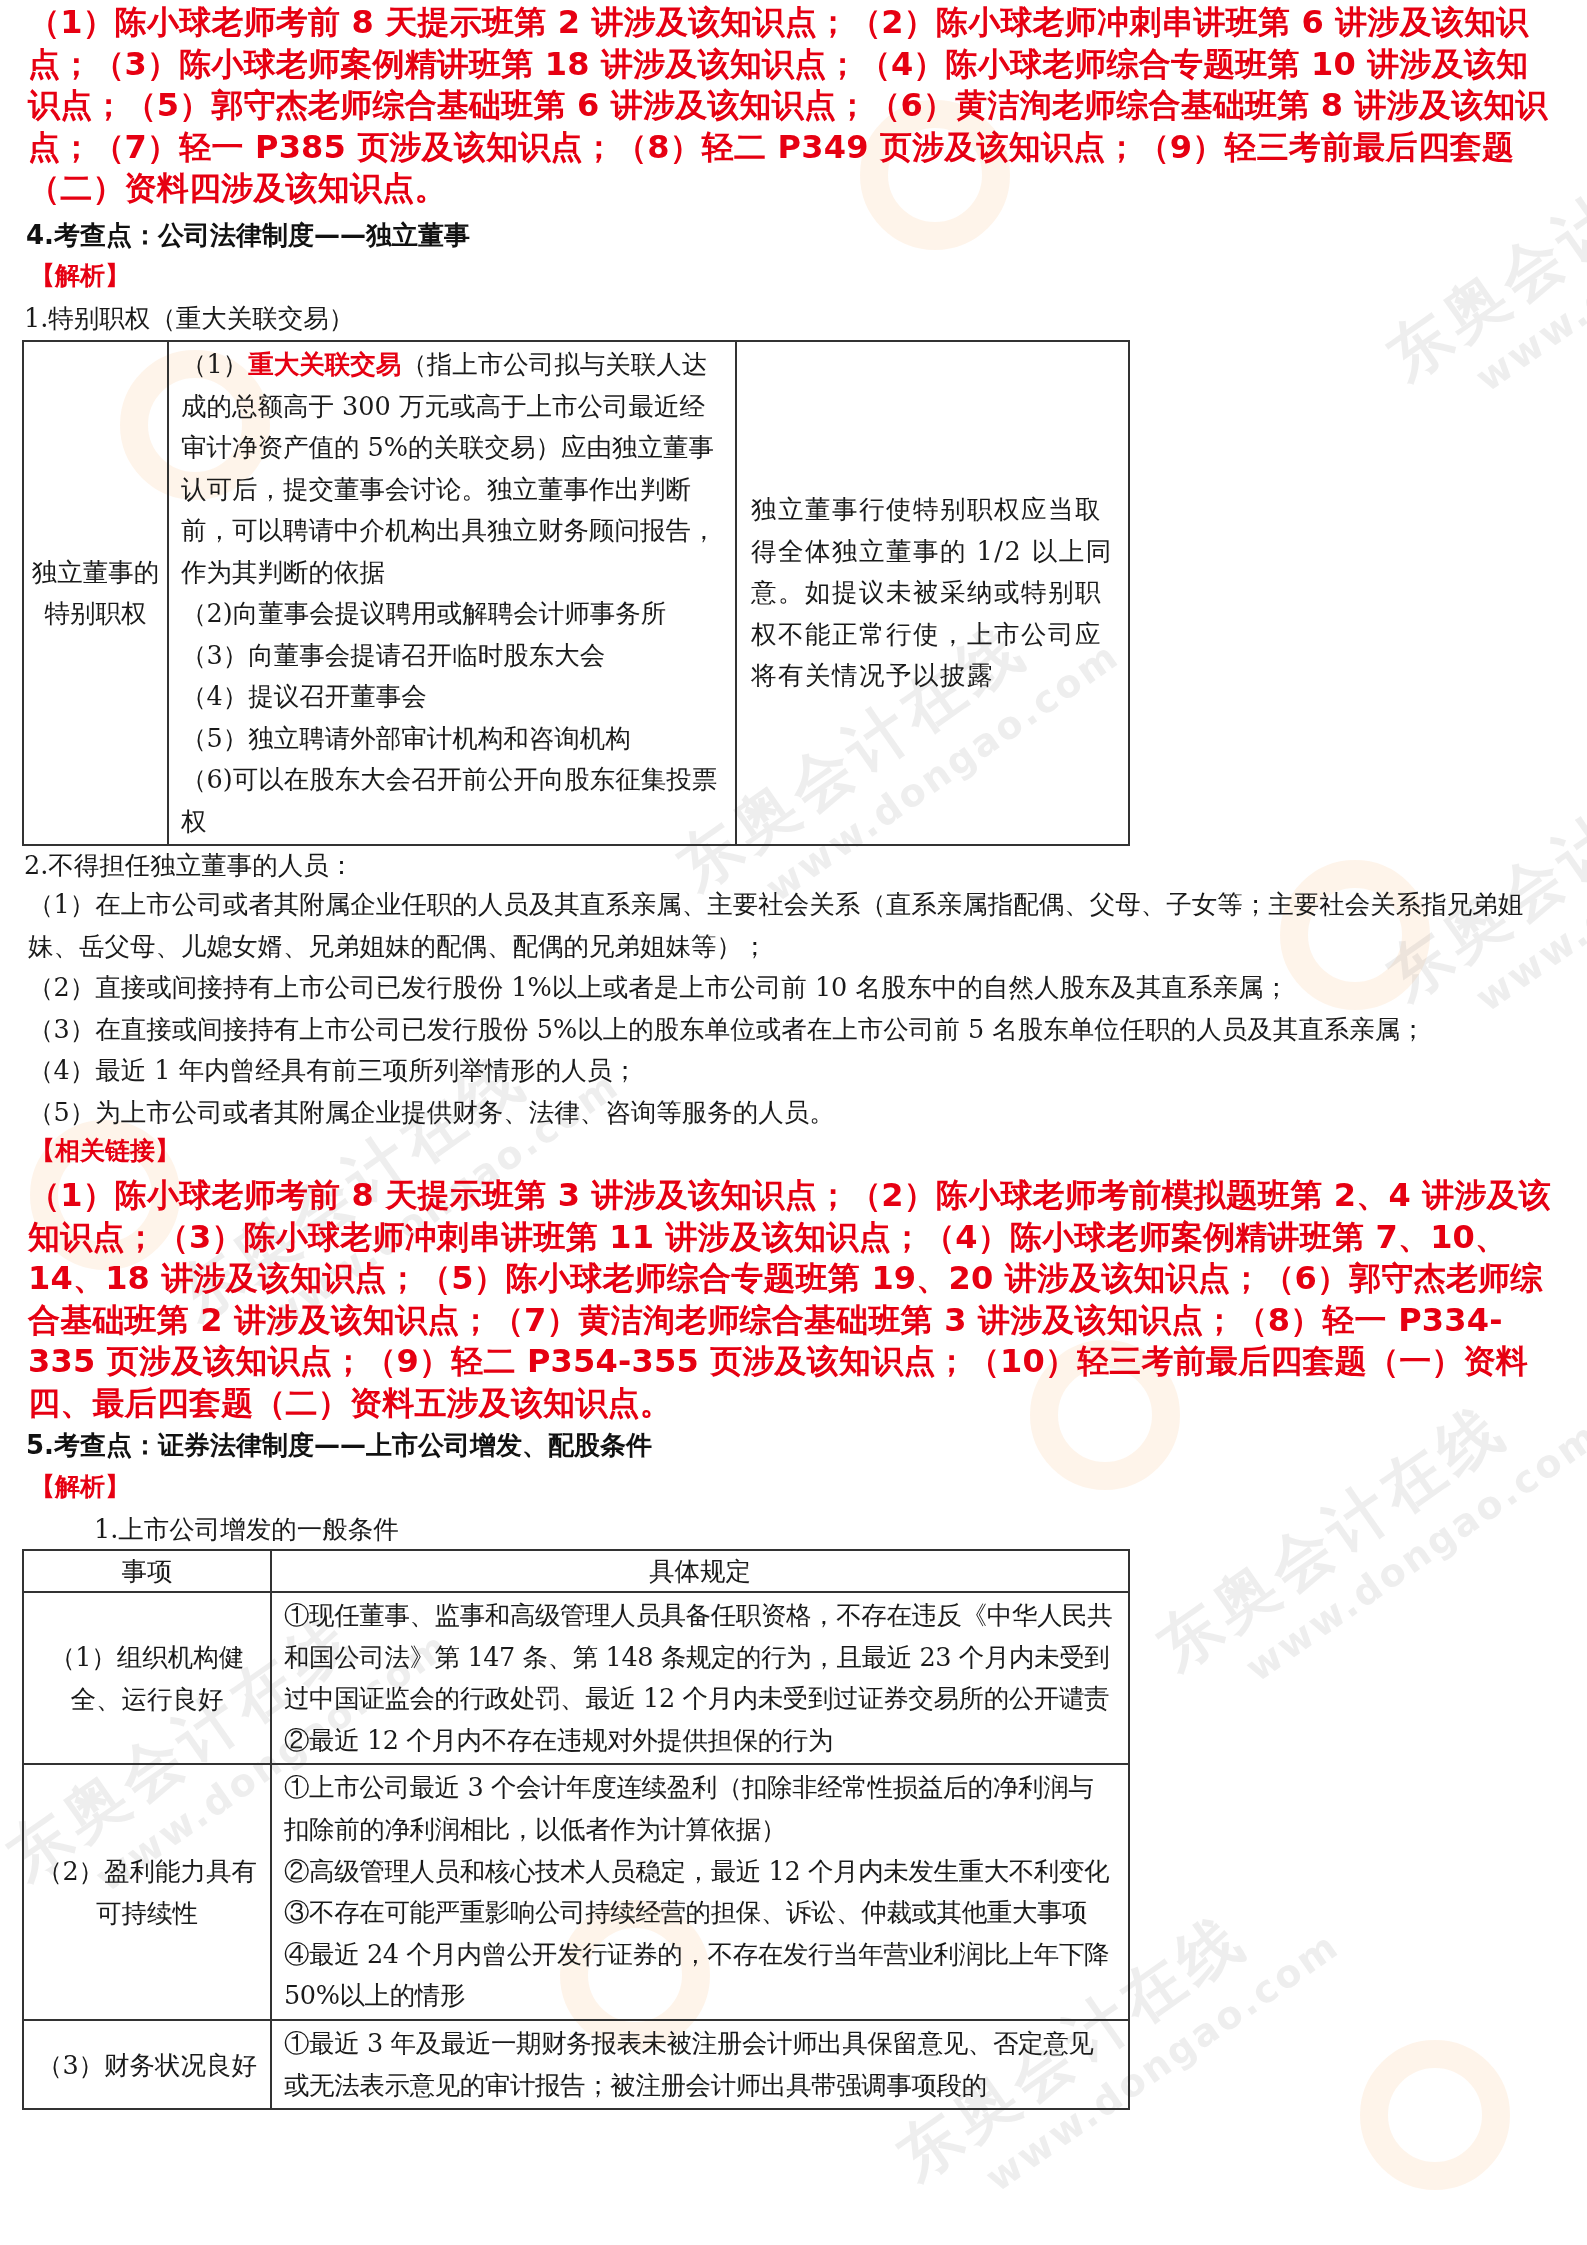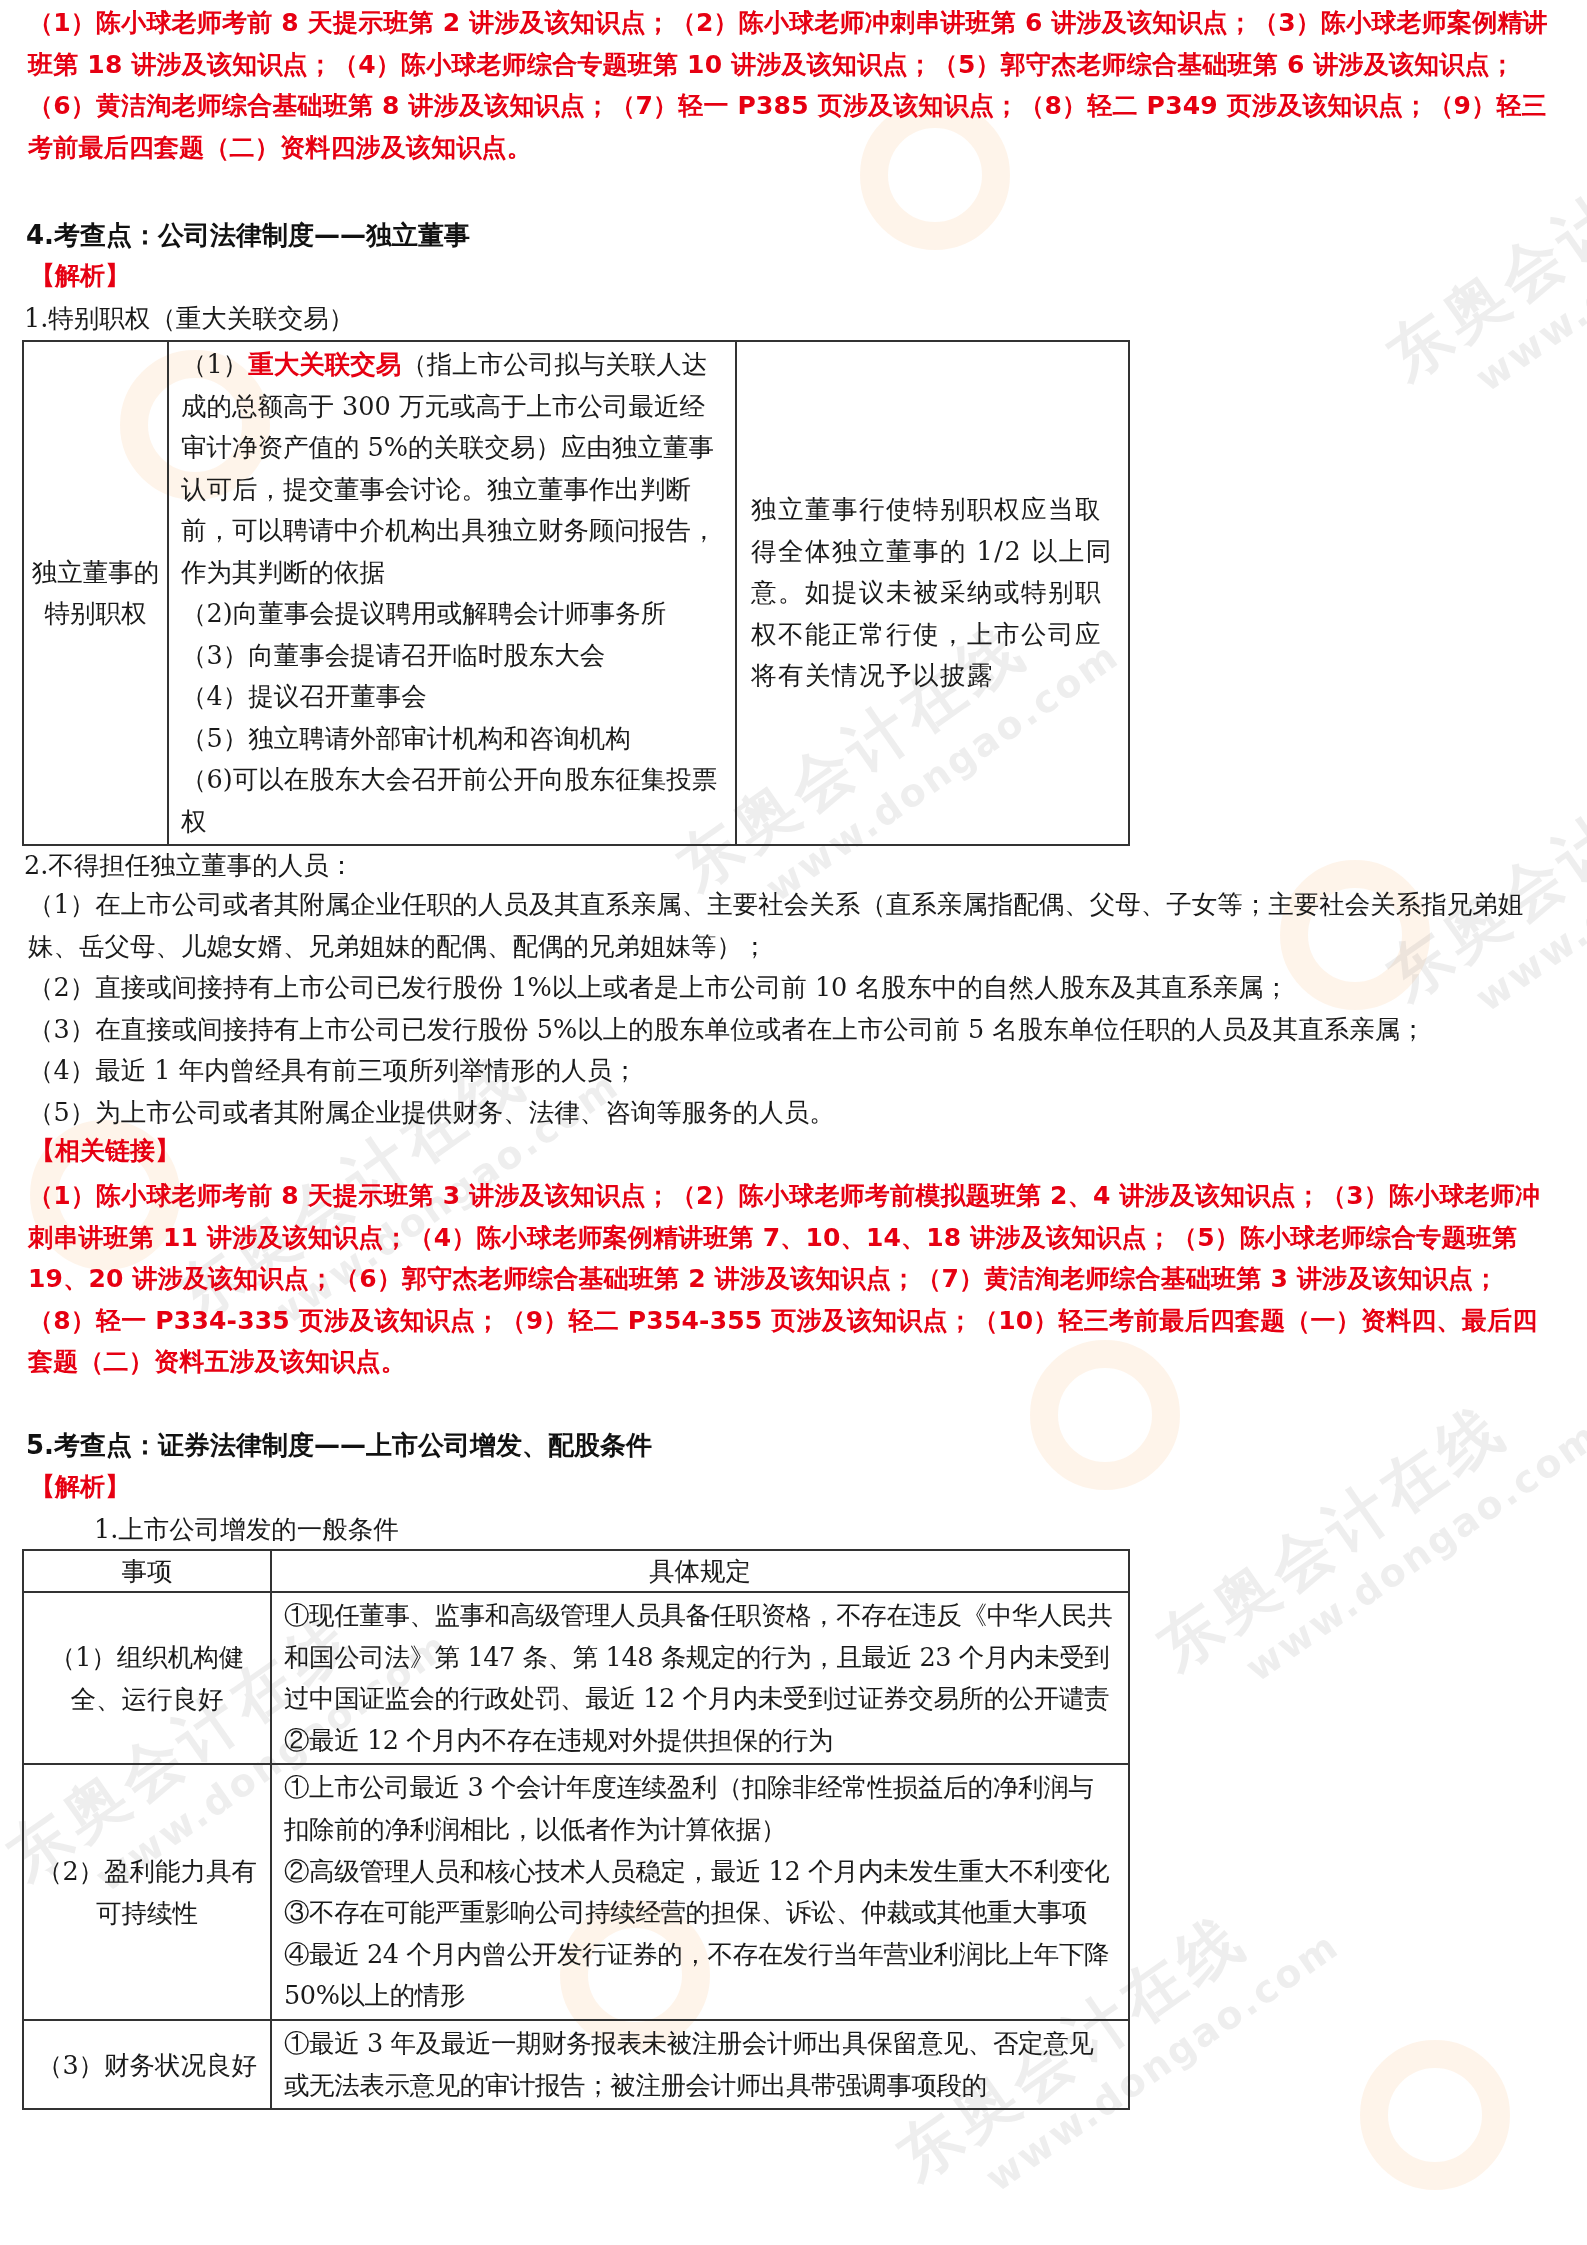--- a/index.html
+++ b/index.html
@@ -17,21 +17,21 @@
   .wm .big { font-size: 62px; letter-spacing: 6px; display: block; }
   .wm .url { font-size: 38px; letter-spacing: 3px; display: block; margin-left: 60px; }
   .wm-logo {
     position: absolute; width: 150px; height: 150px; border-radius: 50%;
     border: 28px solid rgba(245,170,90,0.13); box-sizing: border-box;
   }
   .content { position: absolute; left: 0; top: 0; width: 1587px; z-index: 1; }
   .red-para {
     position: absolute; left: 28px; width: 1530px;
     color: #e60012; font-family: "DejaVu Sans", sans-serif; font-weight: bold;
-    font-size: 25px; line-height: 41.5px; letter-spacing: 0.2px;
+    font-size: 32px; line-height: 41.5px; letter-spacing: 0.2px;
   }
   .heading {
     position: absolute; left: 26px; font-family: "DejaVu Sans", sans-serif;
     font-weight: bold; font-size: 26px; color: #111;
   }
   .tag {
     position: absolute; left: 30px; font-family: "DejaVu Sans", sans-serif;
     font-weight: bold; font-size: 25px; color: #e60012;
   }
   .plain {

